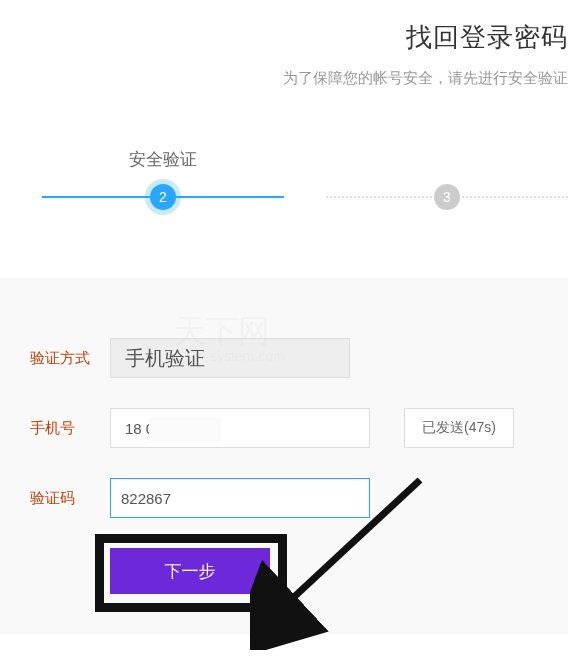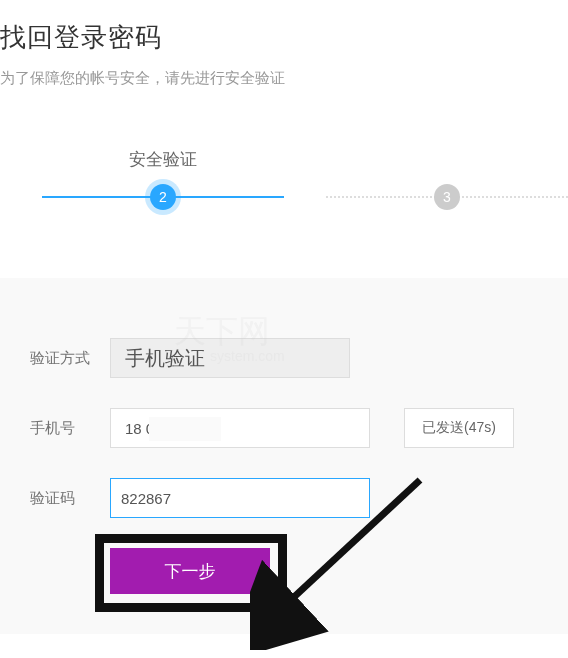--- a/index.html
+++ b/index.html
@@ -4,21 +4,21 @@
   <style>
     * { box-sizing: border-box; margin: 0; padding: 0; }
     body {
       width: 568px;
       height: 658px;
       font-family: "Microsoft YaHei", "PingFang SC", sans-serif;
       background: #fff;
       overflow: hidden;
       position: relative;
     }
-    .header { text-align: left; padding-top: 20px; }
+    .header { text-align: right; padding-top: 20px; }
     .title {
       font-size: 26px;
       color: #333;
       font-weight: 400;
       letter-spacing: 1px;
     }
     .subtitle {
       font-size: 15px;
       color: #999;
       margin-top: 14px;
@@ -81,21 +81,21 @@
     }
     .form-row {
       display: flex;
       align-items: center;
       margin-bottom: 30px;
       padding-left: 30px;
     }
     .form-label {
       width: 80px;
       font-size: 15px;
-      color: #737373;
+      color: #c2410c;
     }
     .readonly-box {
       width: 240px;
       height: 40px;
       background: #eee;
       border: 1px solid #ddd;
       display: flex;
       align-items: center;
       padding-left: 14px;
       font-size: 20px;
@@ -141,21 +141,21 @@
       outline: none;
     }
     .submit-wrap {
       padding-left: 110px;
       margin-top: 10px;
       position: relative;
     }
     .submit-btn {
       width: 160px;
       height: 46px;
-      background: #a21caf;
+      background: #6d28d9;
       color: #fff;
       border: none;
       font-size: 17px;
       cursor: pointer;
     }
     .highlight-box {
       position: absolute;
       left: 95px;
       top: -14px;
       width: 192px;

